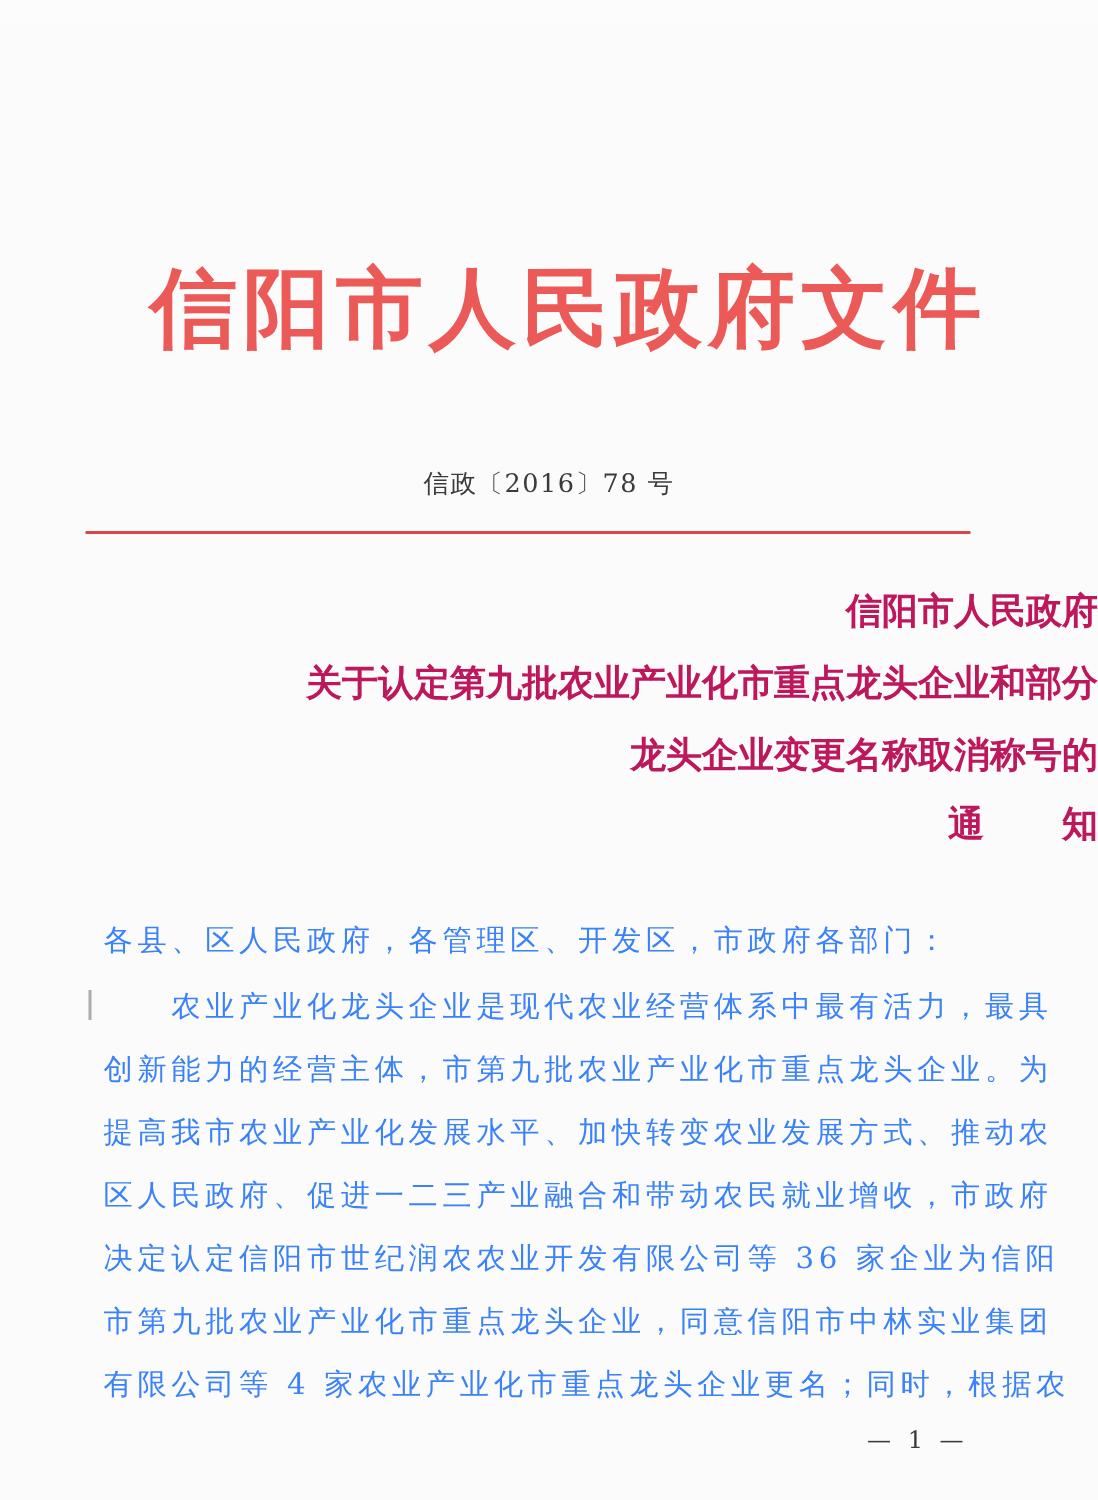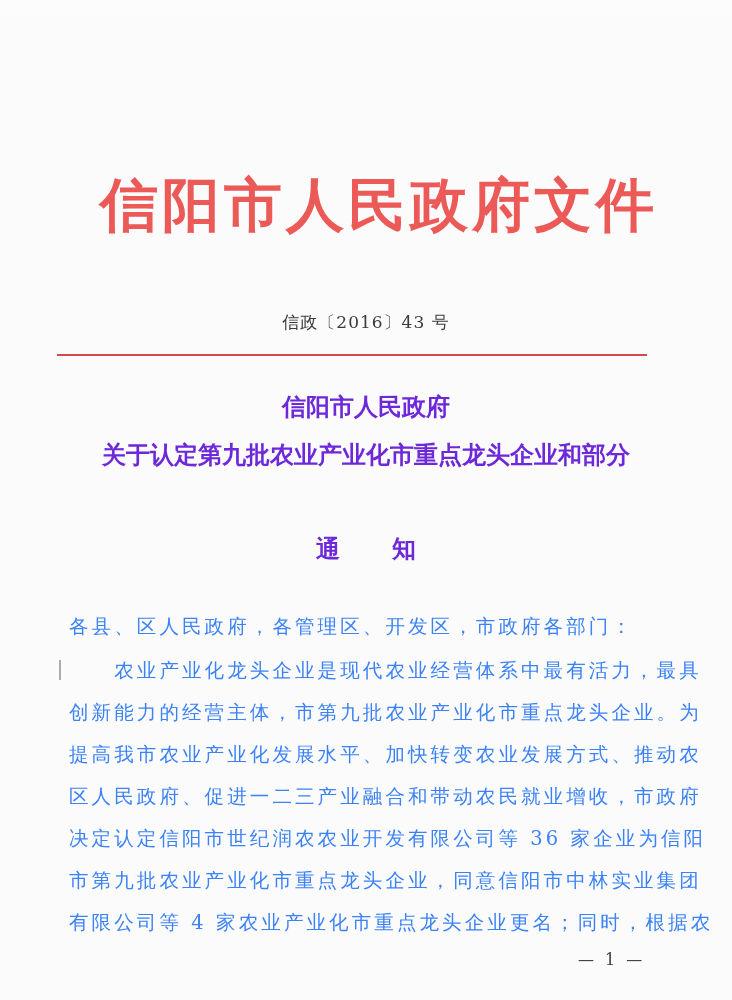--- a/index.html
+++ b/index.html
@@ -51,24 +51,24 @@
       left: 57px;
       top: 339px;
       width: 590px;
       height: 2px;
       background: #d9474a;
     }
     .heading {
       position: absolute;
       left: 0;
       width: 732px;
-      text-align: center;
+      text-align: right;
       font-size: 24px;
       font-weight: bold;
-      color: #6d28d9;
+      color: #be185d;
       white-space: nowrap;
     }
     .h1 { top: 376px; }
     .h2 { top: 424px; }
     .h3 { top: 472px; }
     .h4 { top: 518px; letter-spacing: 0; }
     .h4 .gap { display: inline-block; width: 52px; }
     .body-text {
       position: absolute;
       left: 69px;
@@ -97,26 +97,27 @@
       letter-spacing: 3px;
     }
   </style>
 </head>
 <body>
 
 <div class="page">
 
   <div class="red-title">信阳市人民政府文件</div>
 
-  <div class="doc-number">信政〔2016〕43 号</div>
+  <div class="doc-number">信政〔2016〕78 号</div>
 
   <div class="red-rule"></div>
 
   <div class="heading h1">信阳市人民政府</div>
   <div class="heading h2">关于认定第九批农业产业化市重点龙头企业和部分</div>
+  <div class="heading h3">龙头企业变更名称取消称号的</div>
   <div class="heading h4">
     <span>通</span><span class="gap"></span><span>知</span>
   </div>
 
   <div class="body-text" style="top:598px;">各县、区人民政府，各管理区、开发区，市政府各部门：</div>
 
   <div class="scan-mark"></div>
 
   <div class="body-text" style="top:642px;">　　农业产业化龙头企业是现代农业经营体系中最有活力，最具</div>
   <div class="body-text" style="top:684px;">创新能力的经营主体，市第九批农业产业化市重点龙头企业。为</div>

